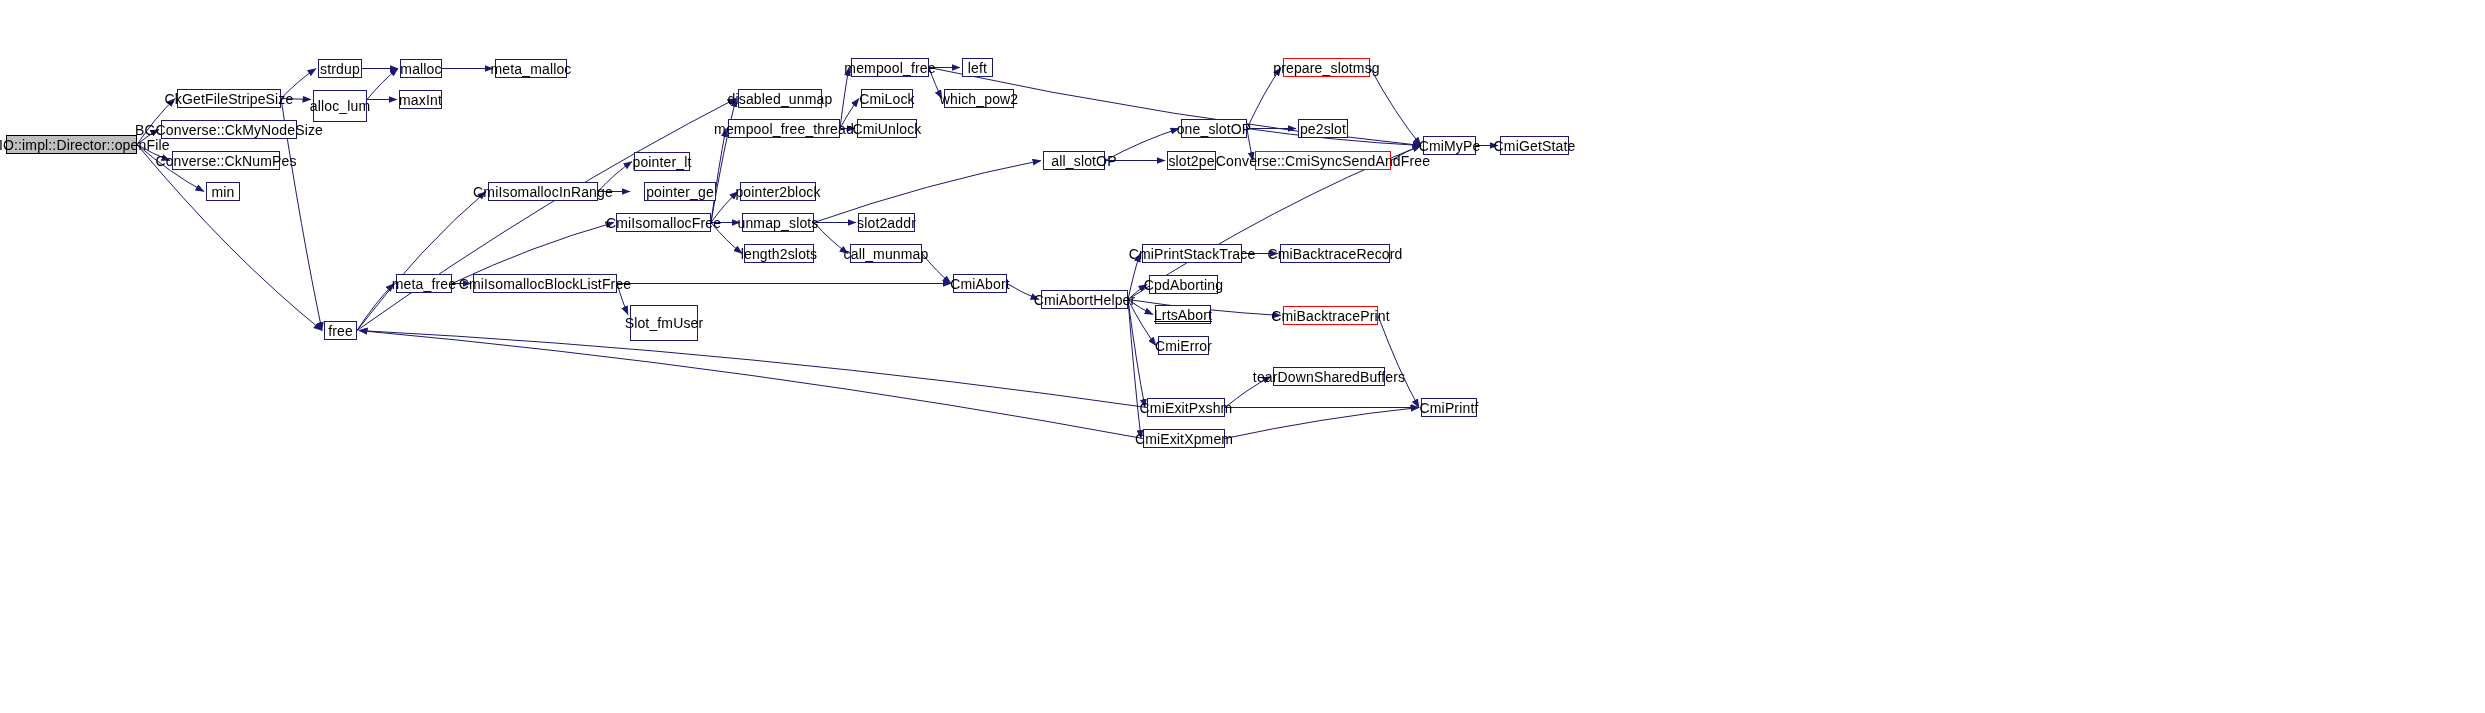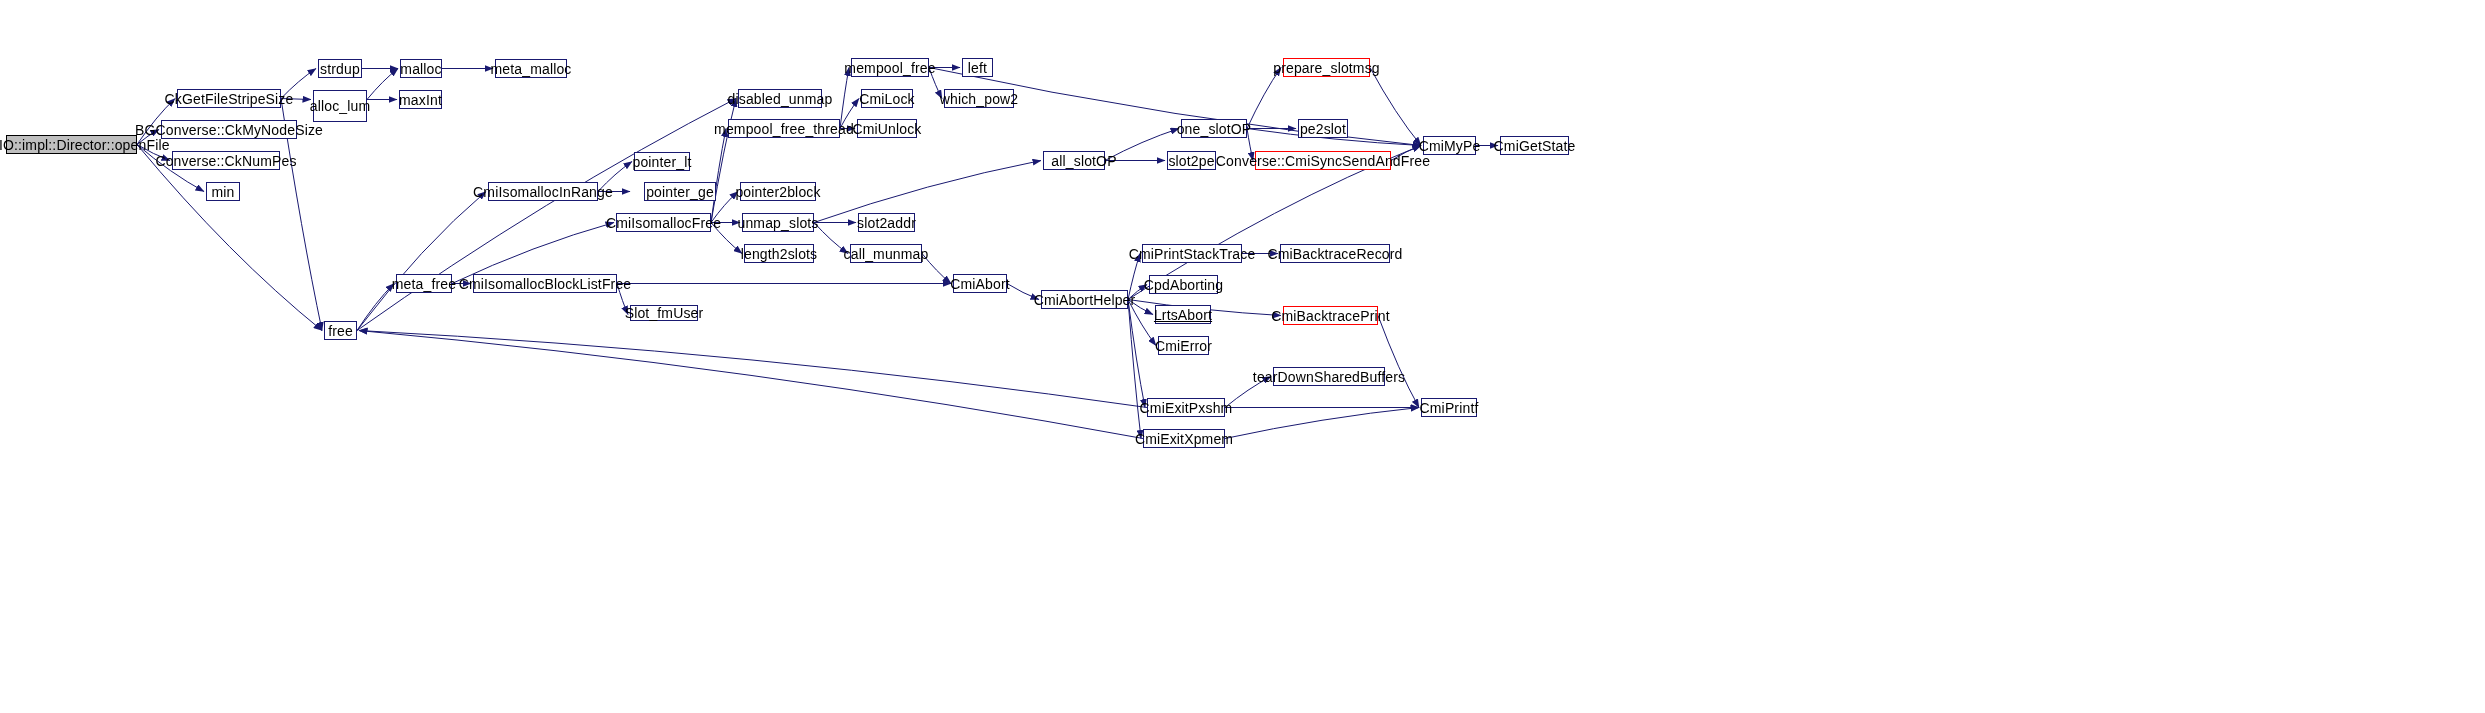--- a/index.html
+++ b/index.html
@@ -123,21 +123,21 @@
       <div class="node" style="left: 206px; top: 182px; width: 34px; height: 19px;">min</div>
       <div class="node" style="left: 318px; top: 59px; width: 44px; height: 19px;">strdup</div>
       <div class="node" style="left: 313px; top: 90px; width: 54px; height: 32px;">alloc_lum</div>
       <div class="node" style="left: 400px; top: 59px; width: 42px; height: 19px;">malloc</div>
       <div class="node" style="left: 399px; top: 90px; width: 43px; height: 19px;">maxInt</div>
       <div class="node" style="left: 495px; top: 59px; width: 72px; height: 19px;">meta_malloc</div>
       <div class="node" style="left: 324px; top: 321px; width: 33px; height: 19px;">free</div>
       <div class="node" style="left: 396px; top: 274px; width: 56px; height: 19px;">meta_free</div>
       <div class="node" style="left: 488px; top: 182px; width: 110px; height: 19px;">CmiIsomallocInRange</div>
       <div class="node" style="left: 473px; top: 274px; width: 144px; height: 19px;">CmiIsomallocBlockListFree</div>
-      <div class="node" style="left: 630px; top: 305px; width: 68px; height: 16px;">Slot_fmUser</div>
+      <div class="node" style="left: 630px; top: 305px; width: 68px; height: 36px;">Slot_fmUser</div>
       <div class="node" style="left: 634px; top: 152px; width: 56px; height: 19px;">pointer_lt</div>
       <div class="node" style="left: 632px; top: 182px; width: 72px; height: 19px; margin-left: 12px;">pointer_ge</div>
       <div class="node" style="left: 616px; top: 213px; width: 95px; height: 19px;">CmiIsomallocFree</div>
       <div class="node" style="left: 740px; top: 182px; width: 76px; height: 19px;">pointer2block</div>
       <div class="node" style="left: 742px; top: 213px; width: 72px; height: 19px;">unmap_slots</div>
       <div class="node" style="left: 744px; top: 244px; width: 70px; height: 19px;">length2slots</div>
       <div class="node" style="left: 858px; top: 213px; width: 57px; height: 19px;">slot2addr</div>
       <div class="node" style="left: 850px; top: 244px; width: 72px; height: 19px;">call_munmap</div>
       <div class="node" style="left: 738px; top: 89px; width: 84px; height: 19px;">disabled_unmap</div>
       <div class="node" style="left: 728px; top: 119px; width: 112px; height: 19px;">mempool_free_thread</div>

